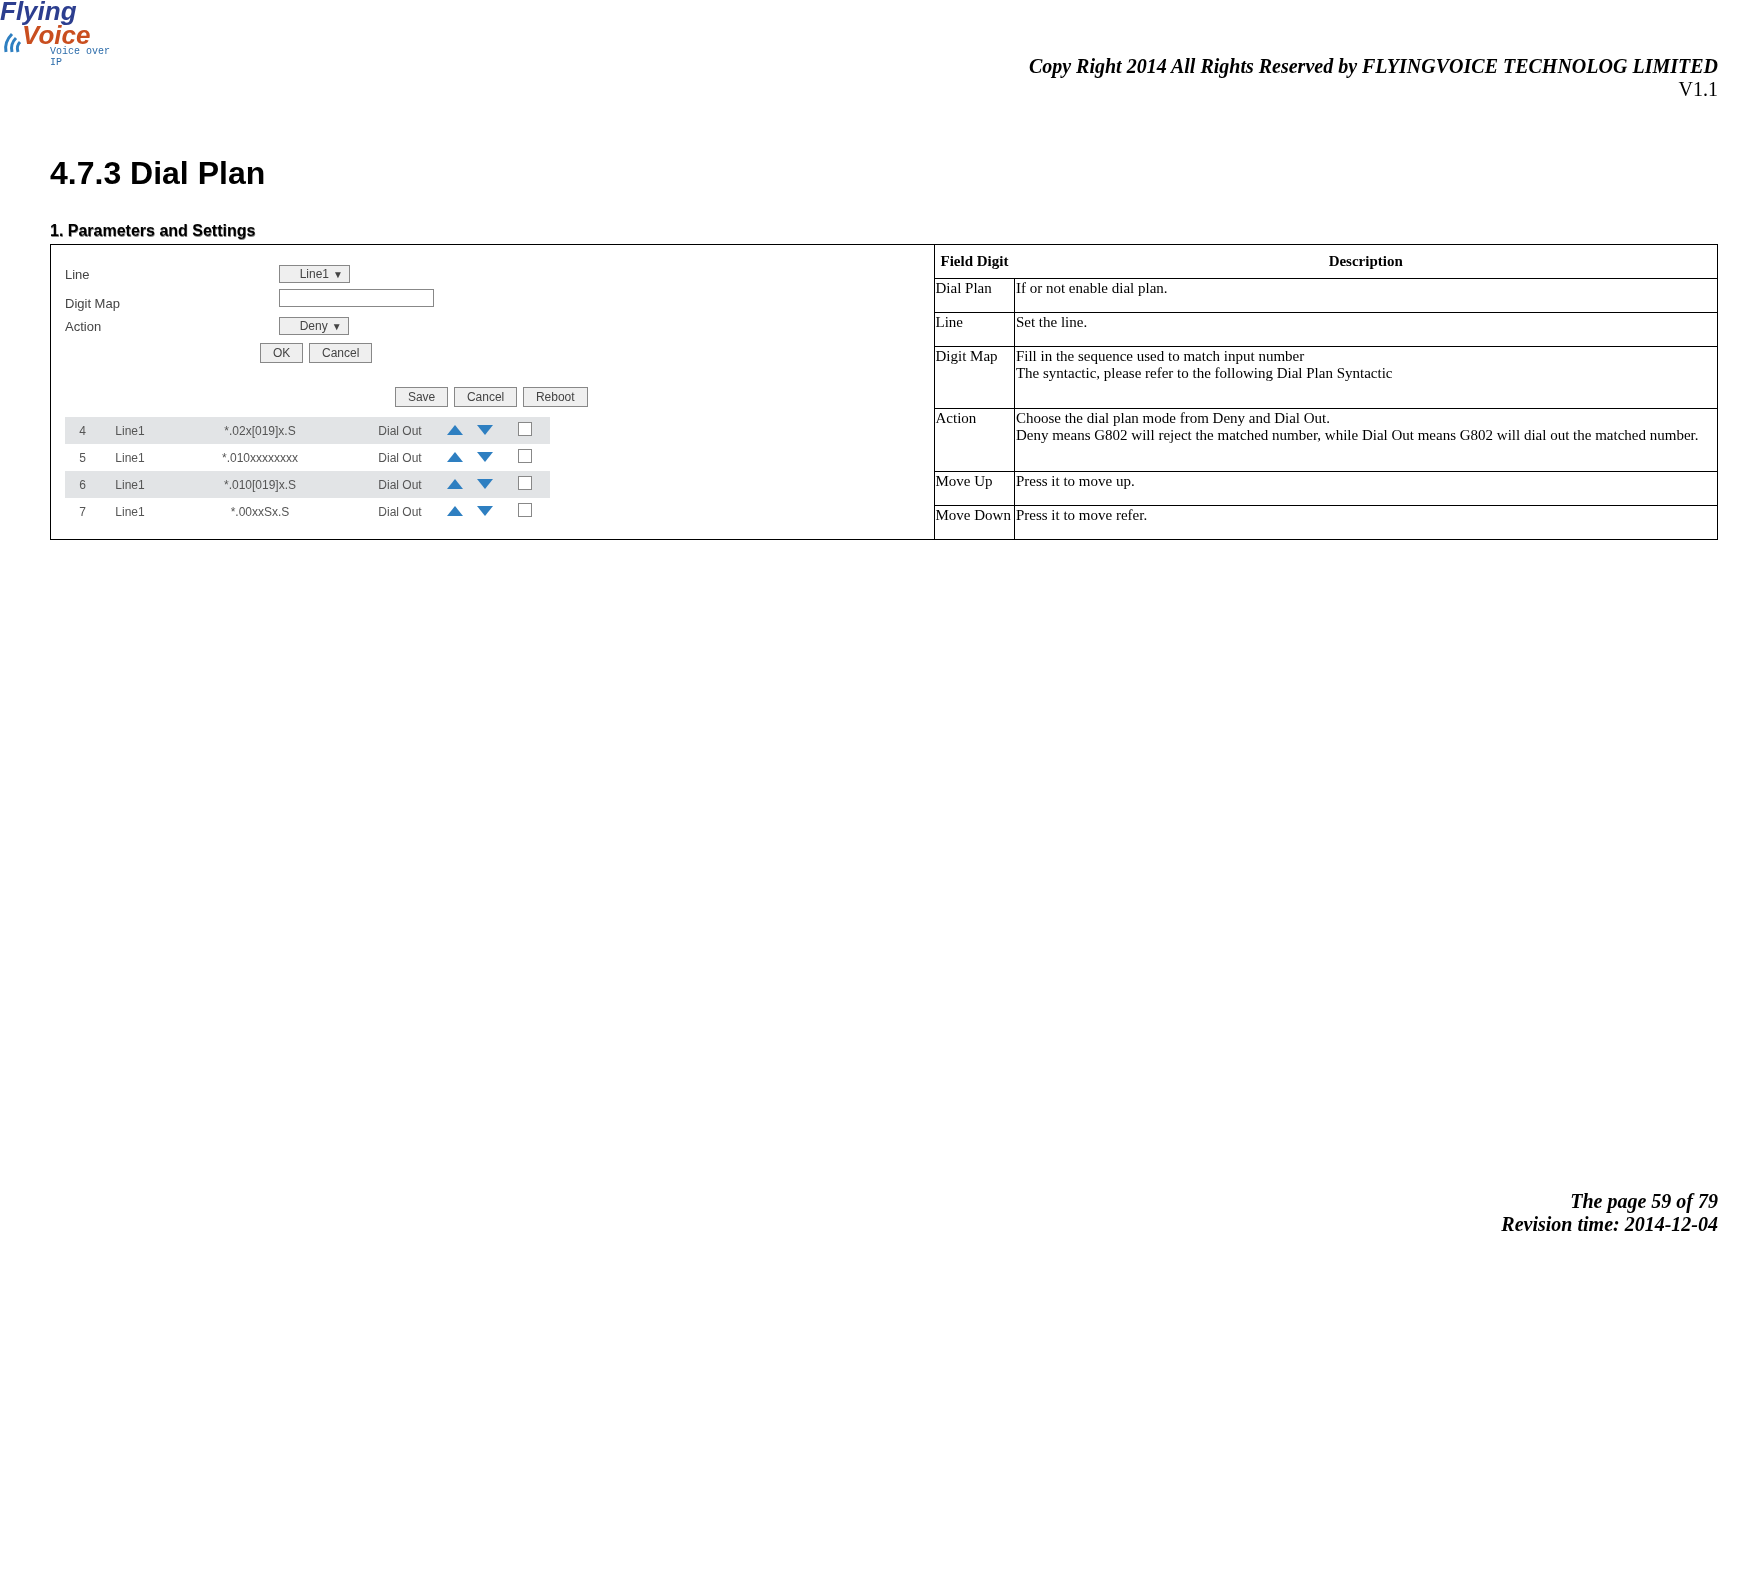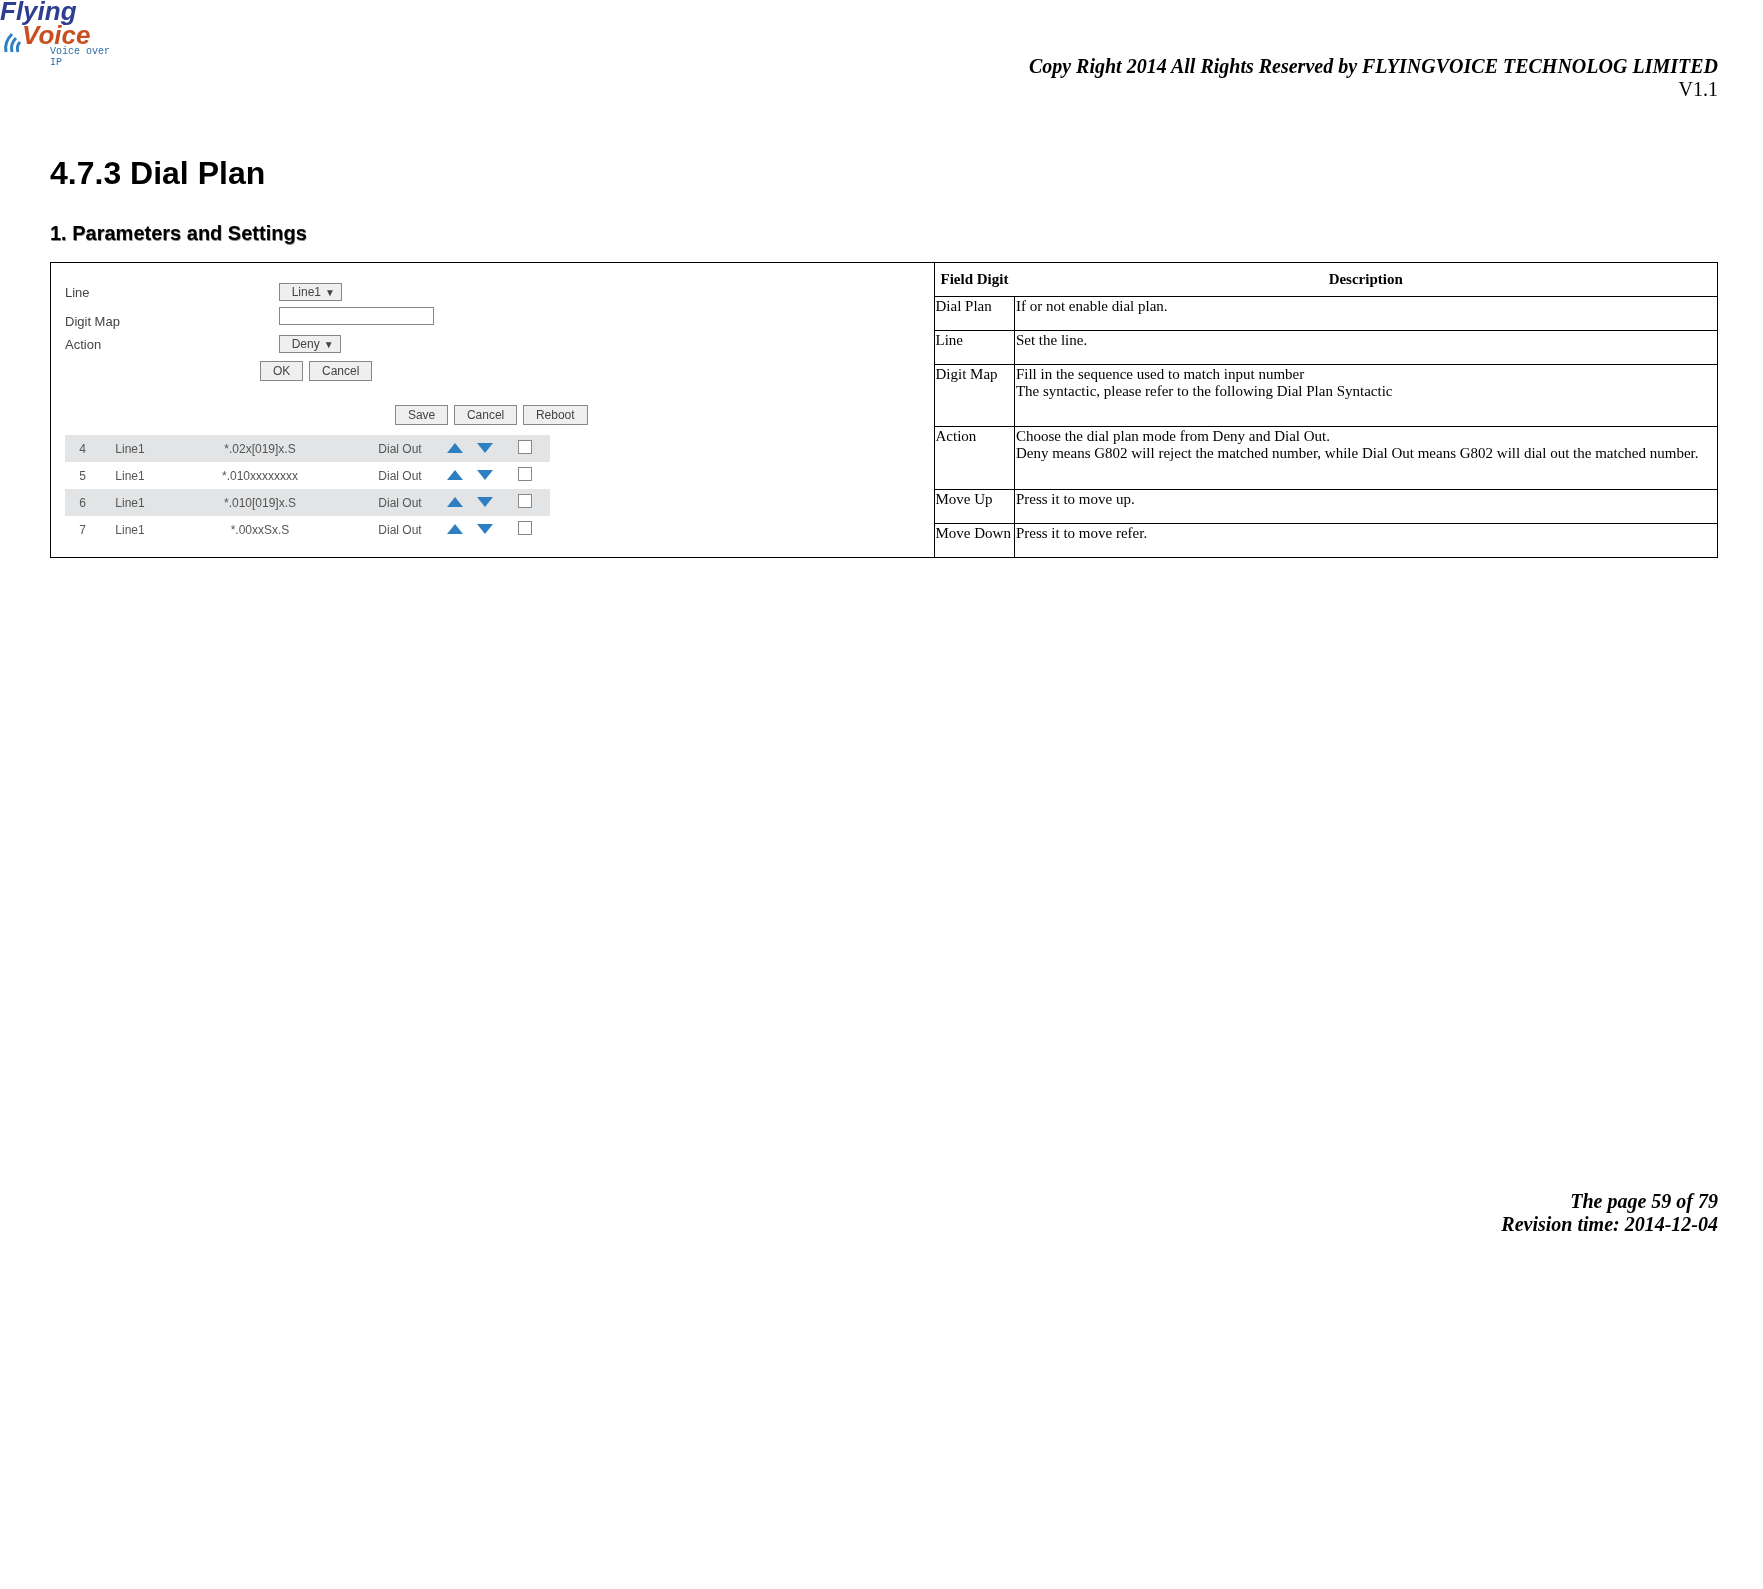--- a/index.html
+++ b/index.html
@@ -86,23 +86,23 @@
   }
   .h-section {
     font-family: Arial, sans-serif;
     font-weight: bold;
     font-size: 32px;
     margin-bottom: 30px;
   }
   .h-sub {
     font-family: Arial, sans-serif;
     font-weight: bold;
-    font-size: 20px;
+    font-size: 16px;
     text-shadow: 0.5px 0.5px 0 #888;
-    margin-bottom: 17px;
+    margin-bottom: 4px;
   }
   .outer-table {
     border: 1px solid #000;
     border-collapse: collapse;
     width: 100%;
   }
   .outer-table > tbody > tr > td {
     border: 1px solid #000;
     vertical-align: top;
   }
@@ -114,21 +114,21 @@
     font-family: Tahoma, Arial, sans-serif;
     font-size: 13px;
     color: #444;
   }
   .form-row { margin: 6px 0; }
   .form-label { display: inline-block; width: 210px; vertical-align: middle; }
   .select-line {
     display: inline-block;
     border: 1px solid #888;
     background: #efefef;
-    padding: 1px 6px 1px 12px;
+    padding: 1px 6px 1px 20px;
     font-size: 12px;
   }
   .dd-arrow { display: inline-block; margin-left: 4px; font-size: 10px; vertical-align: middle; }
   .text-input {
     display: inline-block;
     border: 1px solid #888;
     background: #fff;
     width: 155px;
     height: 18px;
   }

